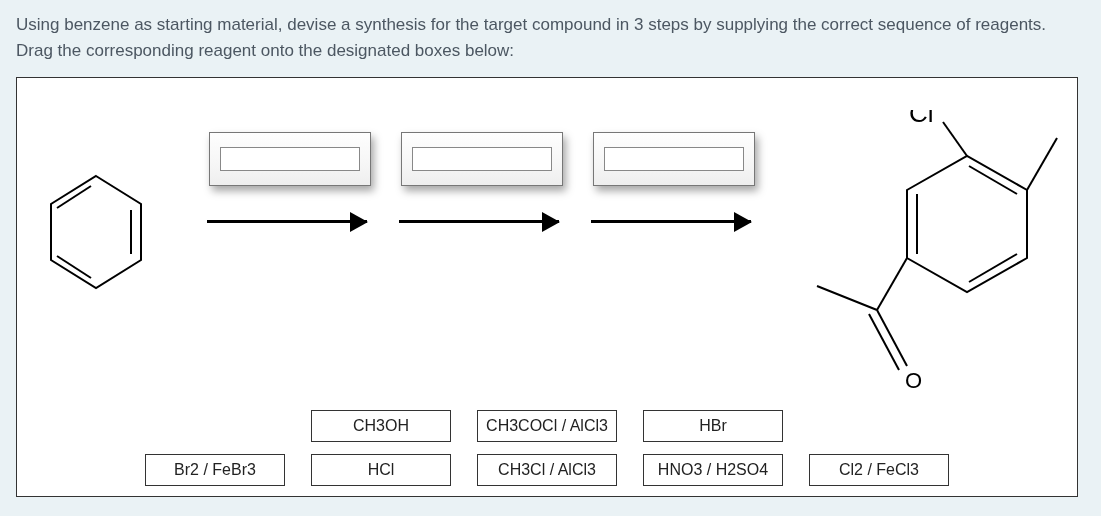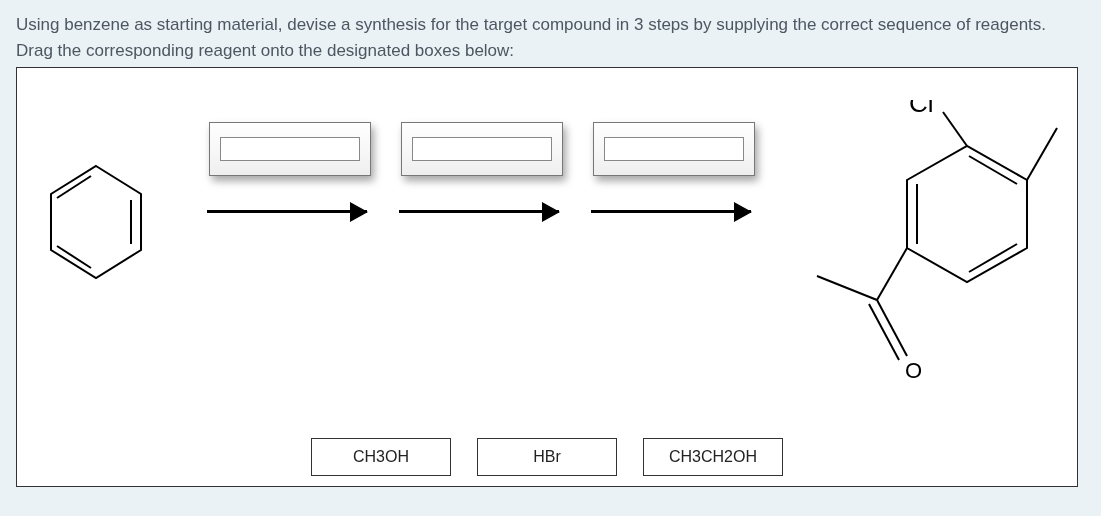--- a/index.html
+++ b/index.html
@@ -9,21 +9,21 @@
     background: #eaf2f5;
     color: #343a40;
     width: 1101px;
     height: 516px;
     padding: 12px 16px;
   }
   .instructions {
     font-size: 17px;
     line-height: 1.5;
     color: #4c5762;
-    margin-bottom: 4px;
+    margin-bottom: 14px;
   }
   .workspace {
     background: #fff;
     border: 1px solid #333;
     width: 1062px;
     height: 420px;
     position: relative;
   }
 
   
@@ -84,21 +84,21 @@
     position: absolute;
     left: 0; right: 0; bottom: 10px;
     display: flex; flex-direction: column; gap: 12px;
     align-items: center;
   }
   .pal-row {
     display: flex; gap: 26px;
   }
   .reagent {
     min-width: 140px;
-    height: 38px;
+    height: 32px;
     border: 1px solid #333;
     background: #fff;
     display: flex; align-items: center; justify-content: center;
     font: 16px Arial;
     color: #222;
     user-select: none;
   }
 </style>
 </head>
 <body>
@@ -143,17 +143,24 @@
       <line x1="118" y1="200" x2="58" y2="176" stroke="#000" stroke-width="2"></line>
 
       <text x="150" y="12" font-family="Arial" font-size="26">Cl</text>
     </svg>
 
   </div>
 
   <div class="palette">
     <div class="pal-row">
       <div class="reagent">CH3OH</div>
+      <div class="reagent">CH3COCl / AlCl3</div>
       <div class="reagent">HBr</div>
-      <div class="reagent">CH3CH2OH</div>
+    </div>
+    <div class="pal-row">
+      <div class="reagent">Br2 / FeBr3</div>
+      <div class="reagent">HCl</div>
+      <div class="reagent">CH3Cl / AlCl3</div>
+      <div class="reagent">HNO3 / H2SO4</div>
+      <div class="reagent">Cl2 / FeCl3</div>
     </div>
   </div>
 </div>
 
 </body></html>

